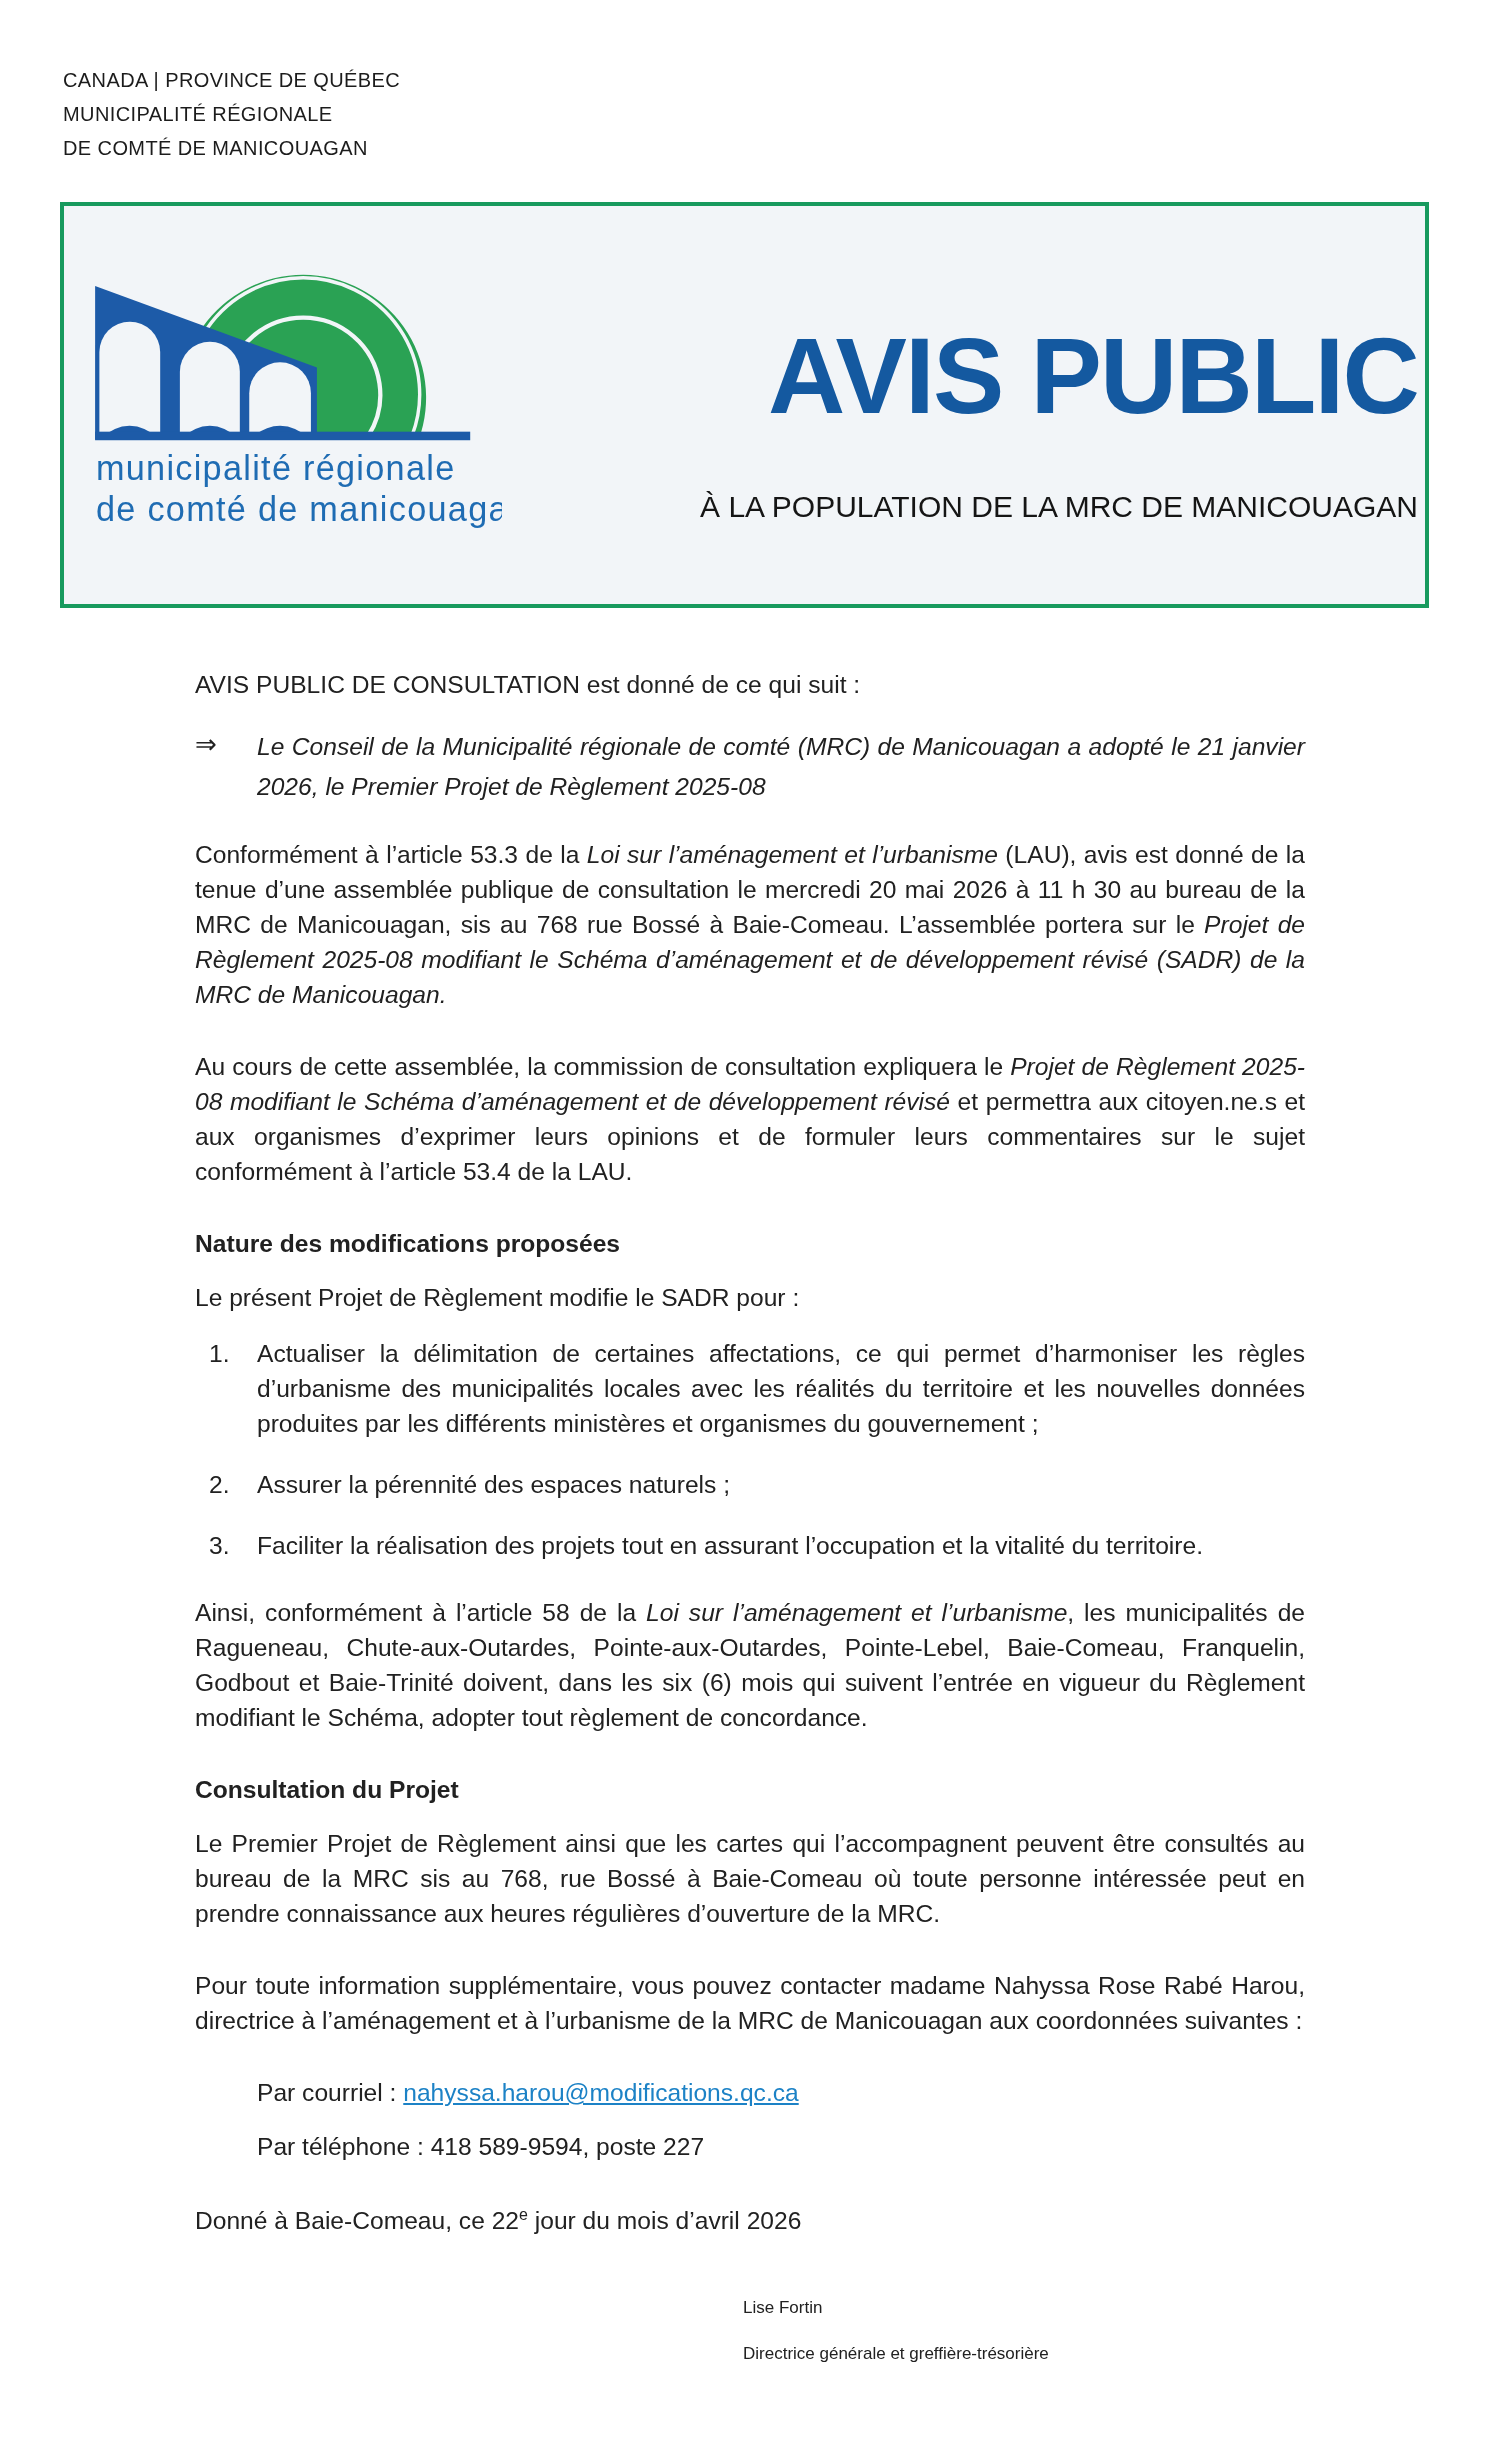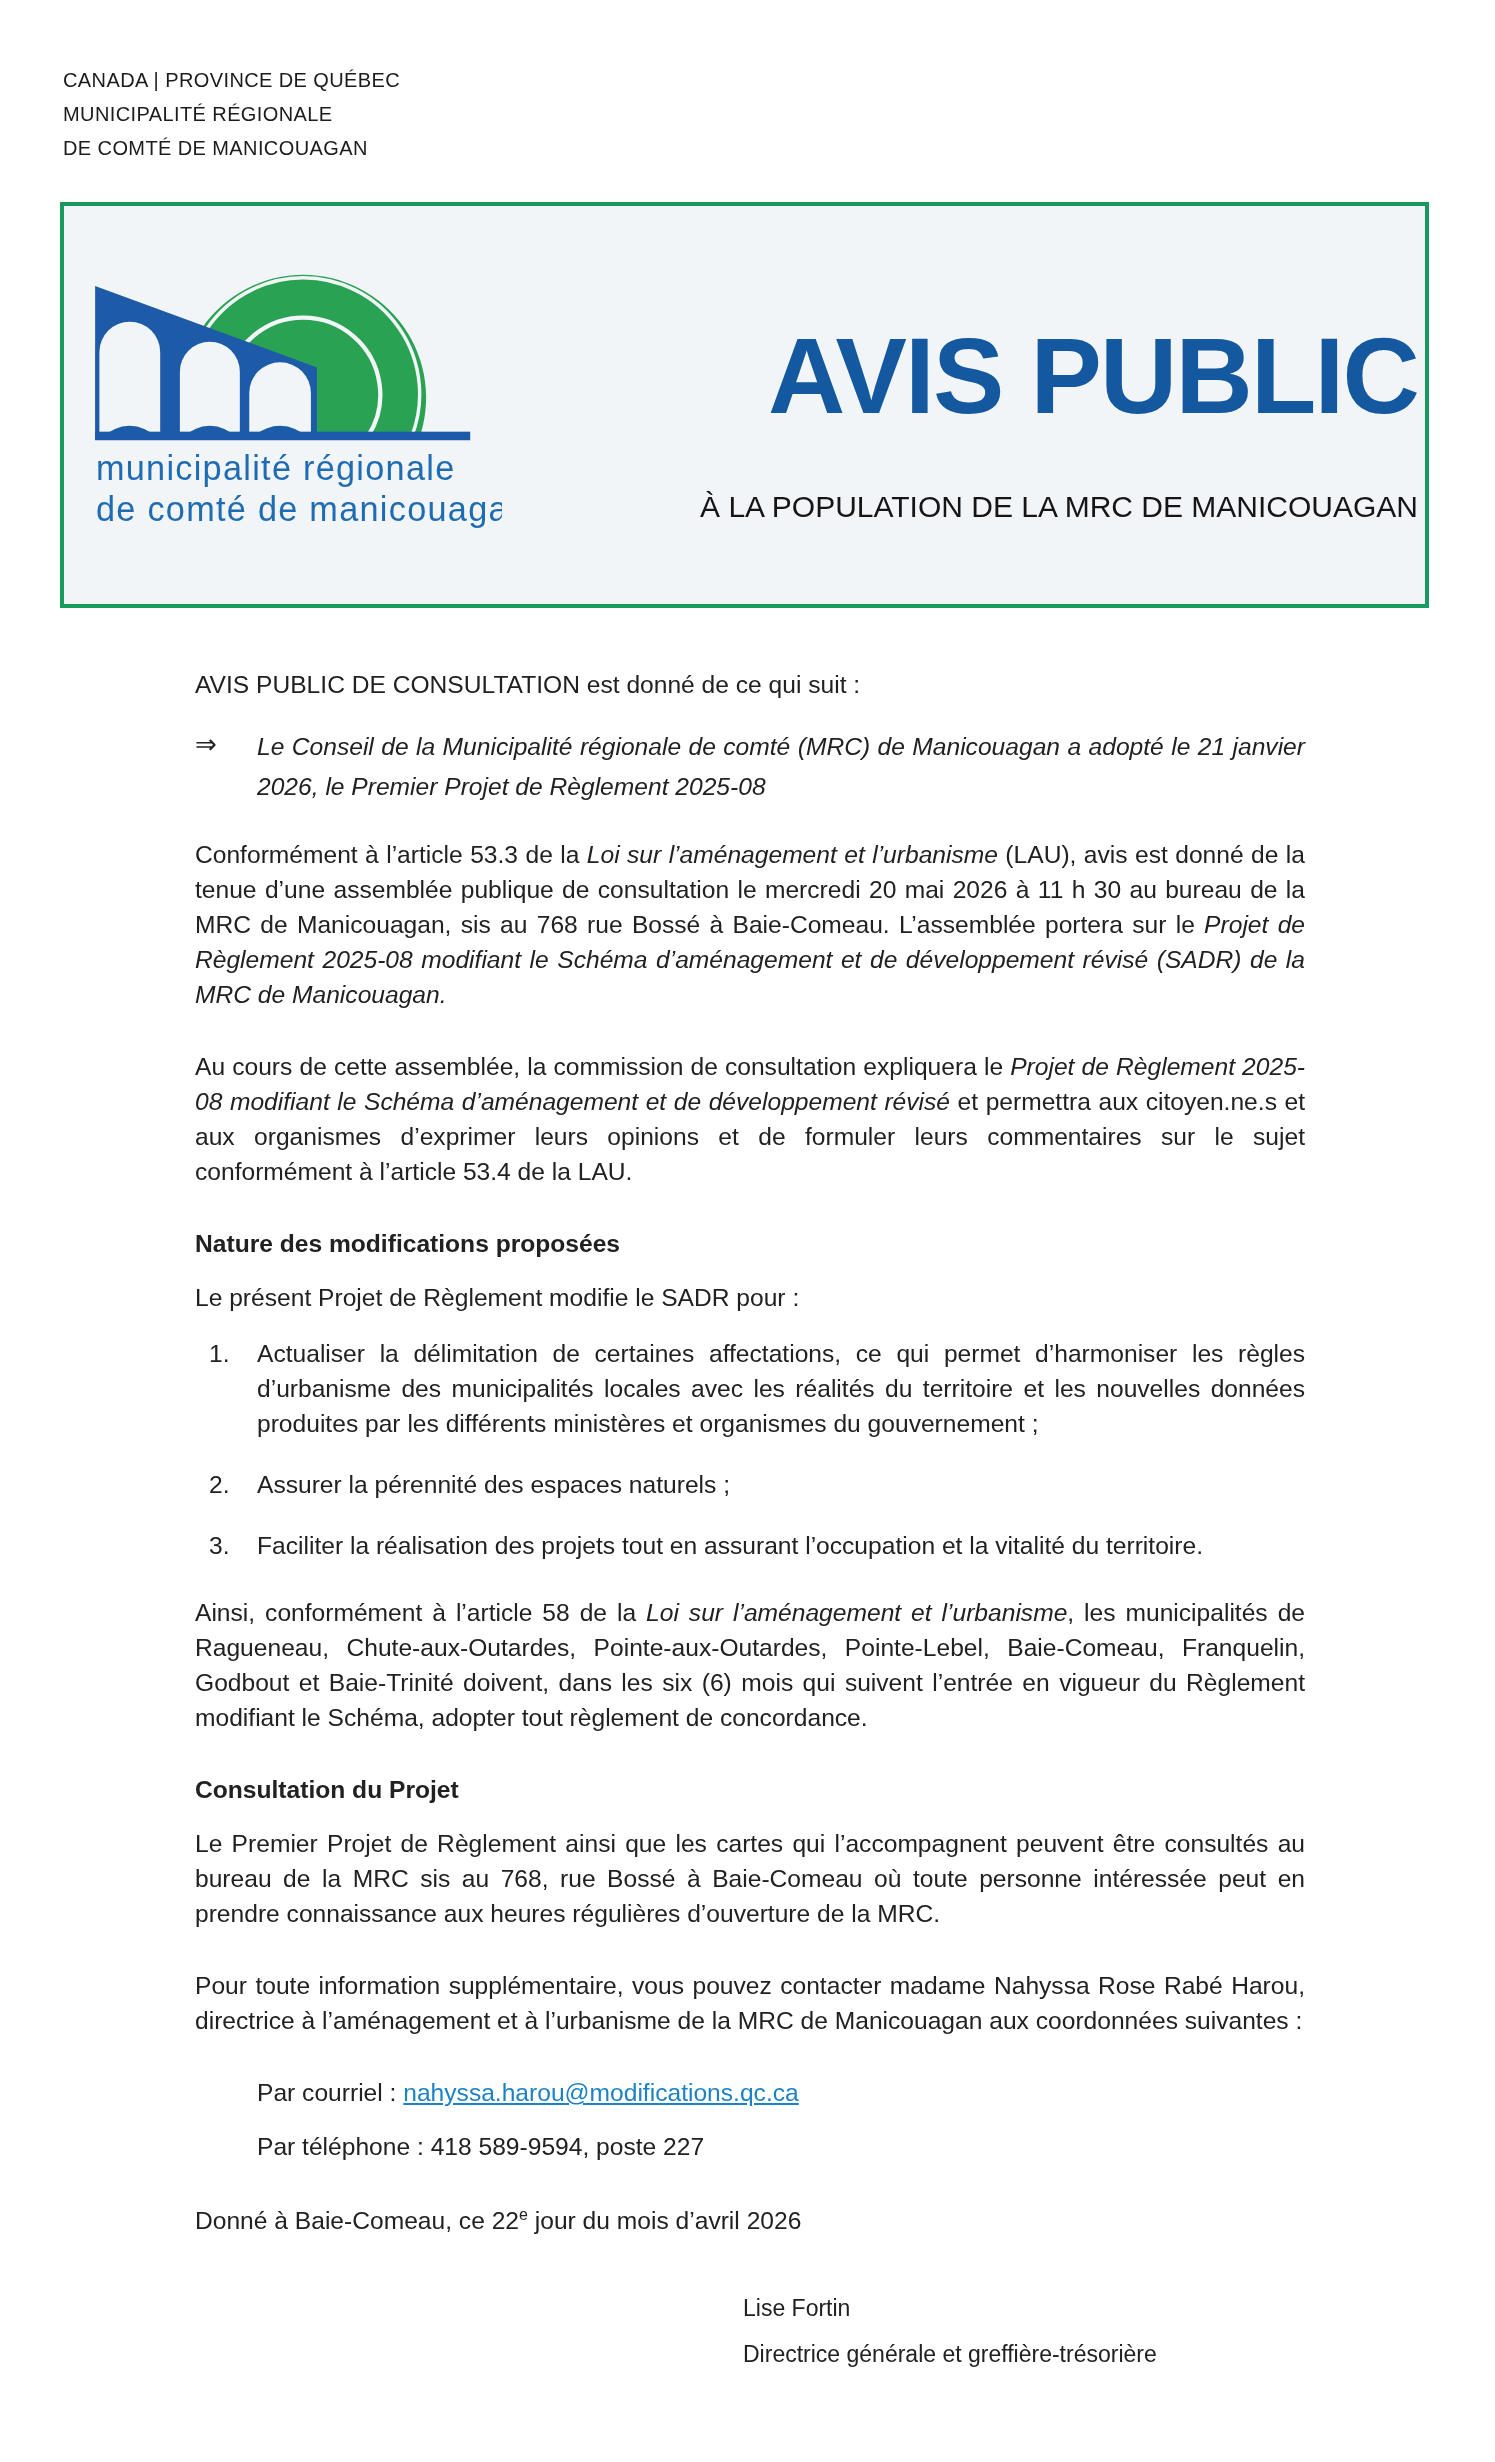--- a/index.html
+++ b/index.html
@@ -53,21 +53,21 @@
   .list-end{margin-bottom:32px;}
   .contact-line{padding-left:62px;margin-bottom:19.3px !important;text-align:left !important;}
   .contact-line.last{margin-bottom:39px !important;}
   .email-link{color:#1c82c6;text-decoration:underline;cursor:pointer;}
   .p-donne{margin-top:8.8px;text-align:right;}
   sup{font-size:16px;line-height:0;}
   em{}
   
   .signature{
     position:absolute;left:743px;top:2285px;
-    font-size:23px;line-height:46px;color:#212121;
+    font-size:17px;line-height:46px;color:#212121;
   }
 </style>
 </head>
 <body>
 
 <div class="page">
 
   <div class="corner-header">
     <div>CANADA | PROVINCE DE QUÉBEC</div>
     <div>MUNICIPALITÉ RÉGIONALE</div>

